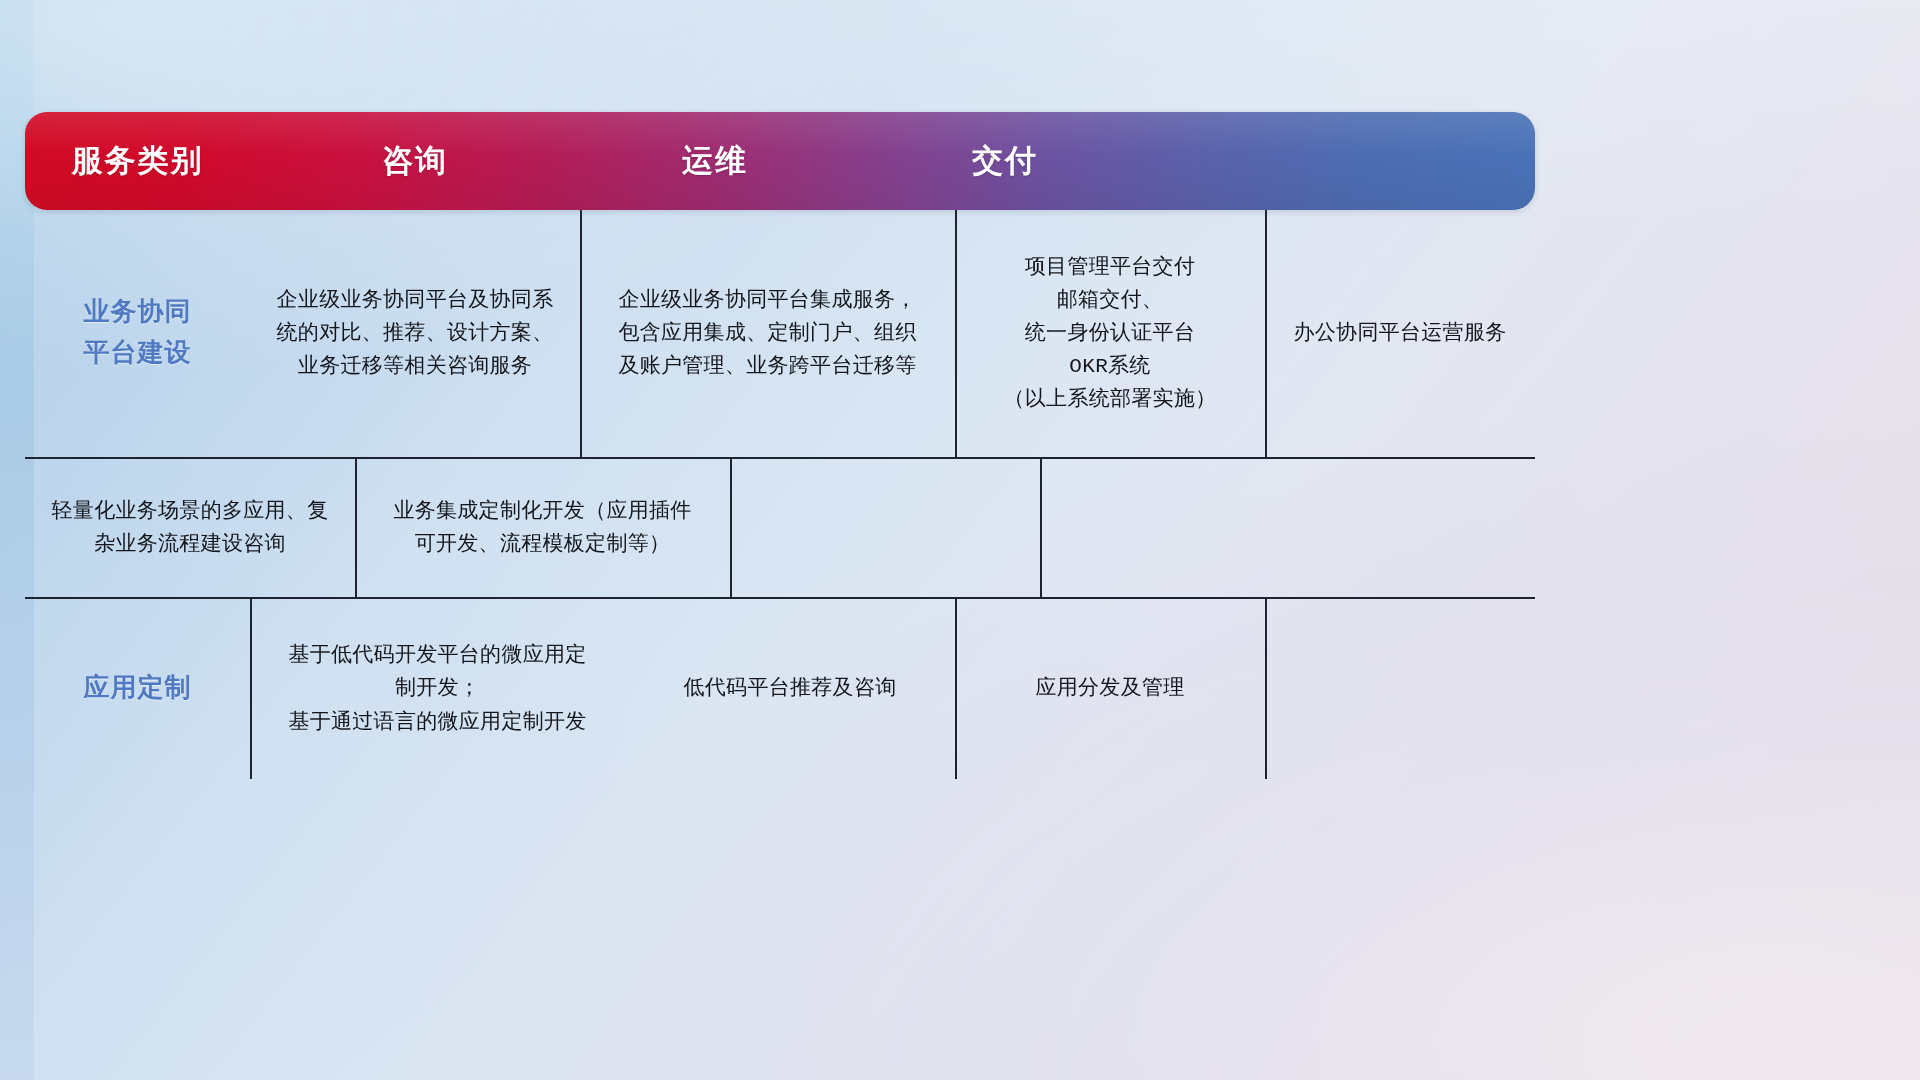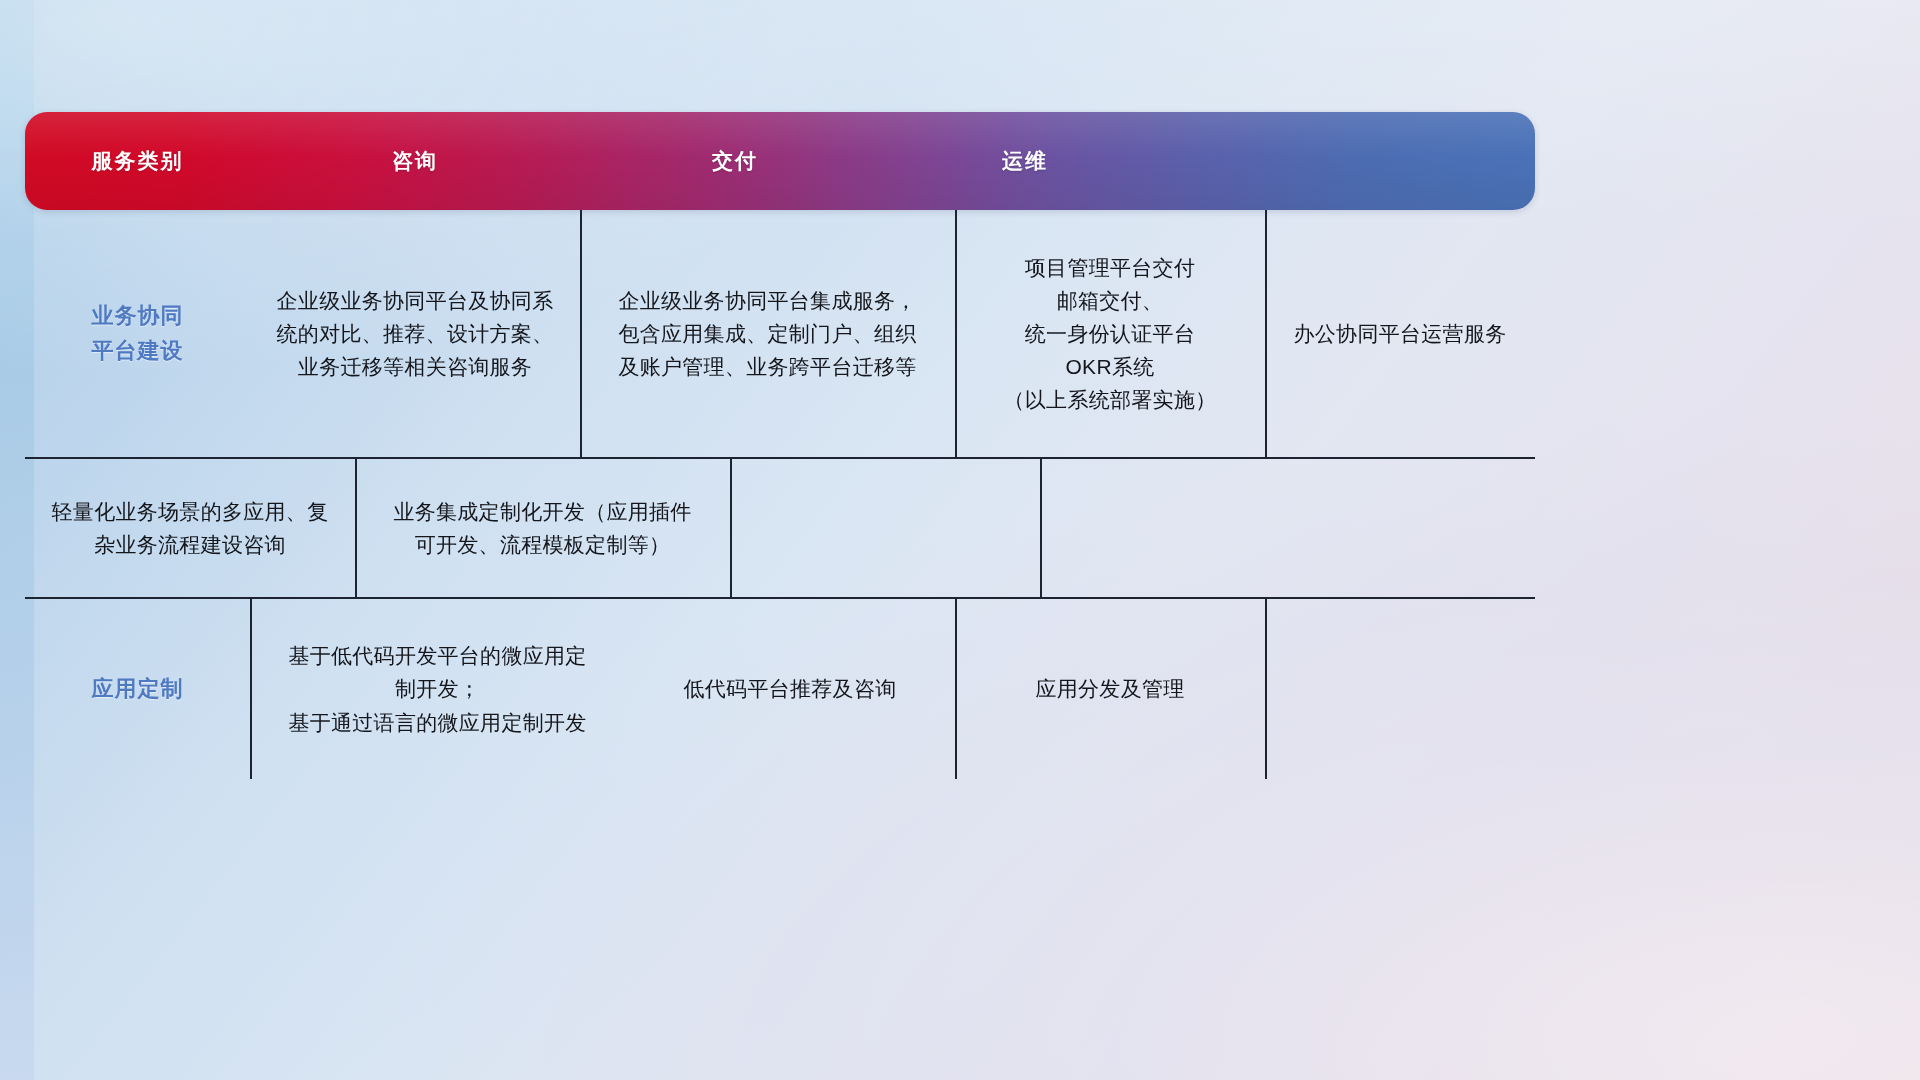--- a/index.html
+++ b/index.html
@@ -83,21 +83,21 @@
     position: absolute;
     inset: 0;
     border-radius: 22px;
     background: linear-gradient(180deg, rgba(255,255,255,0.10) 0%, rgba(255,255,255,0.0) 45%, rgba(0,0,0,0.05) 100%);
     pointer-events: none;
   }
   .hcell {
     position: relative;
     z-index: 2;
     color: #ffffff;
-    font-size: 21px;
+    font-size: 31px;
     font-weight: 700;
     text-align: center;
     letter-spacing: 2px;
     text-shadow: 0 1px 2px rgba(0,0,0,0.18);
     display: flex;
     align-items: center;
     justify-content: center;
     height: 100%;
   }
 
@@ -124,21 +124,21 @@
   .bcell.div-left::before {
     content: "";
     position: absolute;
     left: 0; top: 0; bottom: 0;
     width: 2px;
     background: #1d2330;
   }
 
   .rowlabel {
     color: #4f7ac2;
-    font-size: 22px;
+    font-size: 26px;
     font-weight: 700;
     line-height: 1.55;
     letter-spacing: 1px;
     text-shadow: 0 1px 1px rgba(255,255,255,0.55);
   }
   .celltext {
     color: #14161c;
     font-size: 21px;
     line-height: 1.58;
     letter-spacing: 0.3px;
@@ -149,36 +149,36 @@
   .c1 { width: 330px; }
   .c2 { width: 375px; }
   .c3 { width: 310px; }
   .c4 { width: 270px; }
 
   
   .r0 { height: 247px; }
   .r1 { height: 138px; }
   .r2 { height: 180px; }
 
-  .nowrap-lines { white-space: pre-line; }
+  .nowrap-lines { white-space: pre-line; font-family: Liberation Mono, monospace; }
 </style>
 </head>
 <body>
 
 <div id="bg-base"></div>
 <div id="bg-left-edge"></div>
 <div id="bg-sheen"></div>
 
 <div id="table-wrap">
 
   <div class="header-row">
     <div class="hcell c0">服务类别</div>
     <div class="hcell c1">咨询</div>
+    <div class="hcell c4">运维</div>
     <div class="hcell c3">交付</div>
-    <div class="hcell c4">运维</div>
   </div>
 
   <div class="body-grid">
 
     <div class="brow r0">
       <div class="bcell c0">
         <span class="rowlabel nowrap-lines">业务协同
 平台建设</span>
       </div>
       <div class="bcell c1">

